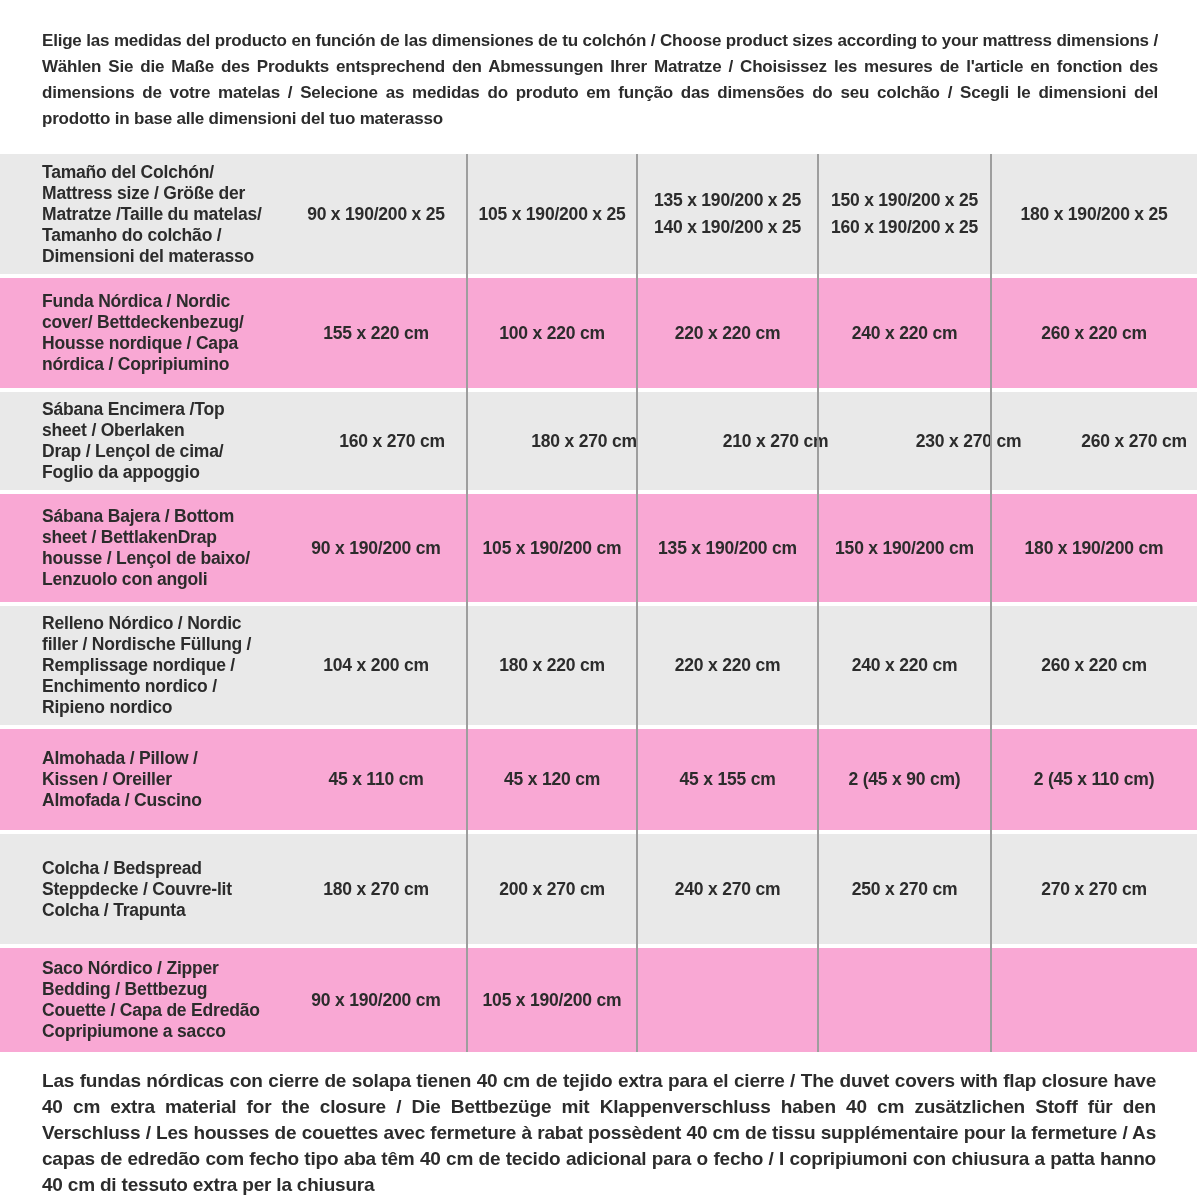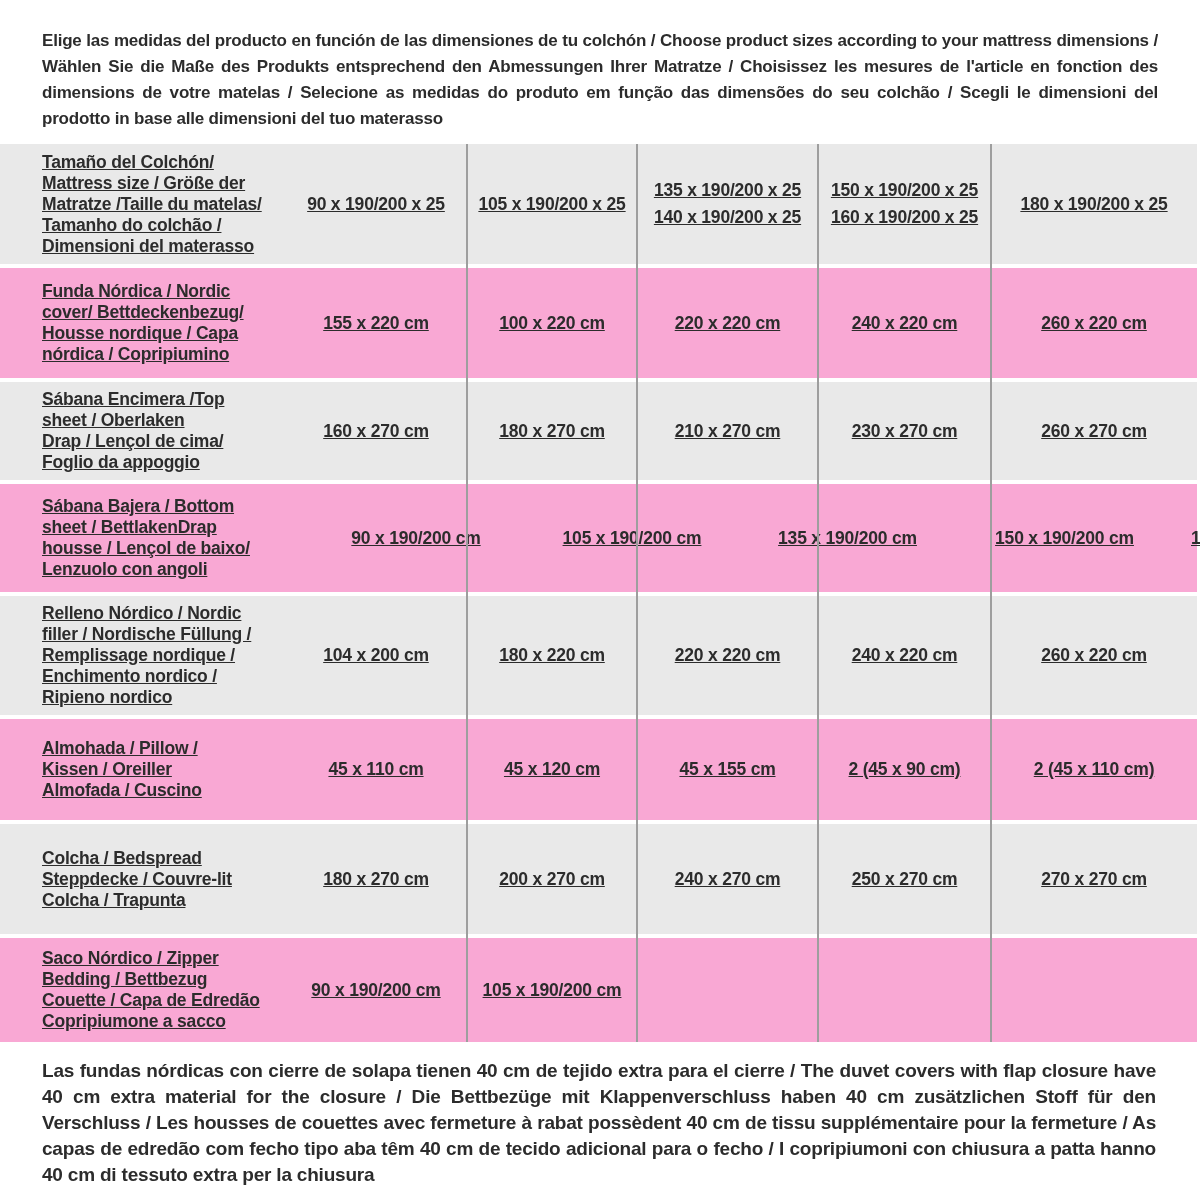--- a/index.html
+++ b/index.html
@@ -17,35 +17,34 @@
   }
   .intro {
     margin: 28px 42px 0 42px;
     font-size: 17px;
     line-height: 26px;
     letter-spacing: -0.2px;
     text-align: justify;
   }
   .size-table {
     position: relative;
-    margin-top: 12px;
+    margin-top: 22px;
     width: 1197px;
-    text-decoration: underline;
   }
   .t-row {
     display: grid;
     grid-template-columns: 285px 182px 170px 181px 173px 1fr;
     margin-bottom: 4px;
   }
   .t-row.gray { background: #e9e9e9; }
   .t-row.white { background: #f9a8d4; }
   .r0 { min-height: 120px; }
   .r1 { min-height: 110px; }
-  .r2 { min-height: 98px; }
-  .r3 { min-height: 108px; gap: 40px; }
+  .r2 { min-height: 98px; gap: 16px; }
+  .r3 { min-height: 108px; }
   .r4 { min-height: 119px; }
   .r5 { min-height: 101px; }
   .r6 { min-height: 110px; }
   .r7 { min-height: 104px; }
   .cell-label {
     display: flex;
     align-items: center;
     padding-left: 42px;
     padding-right: 6px;
     white-space: pre-line;

